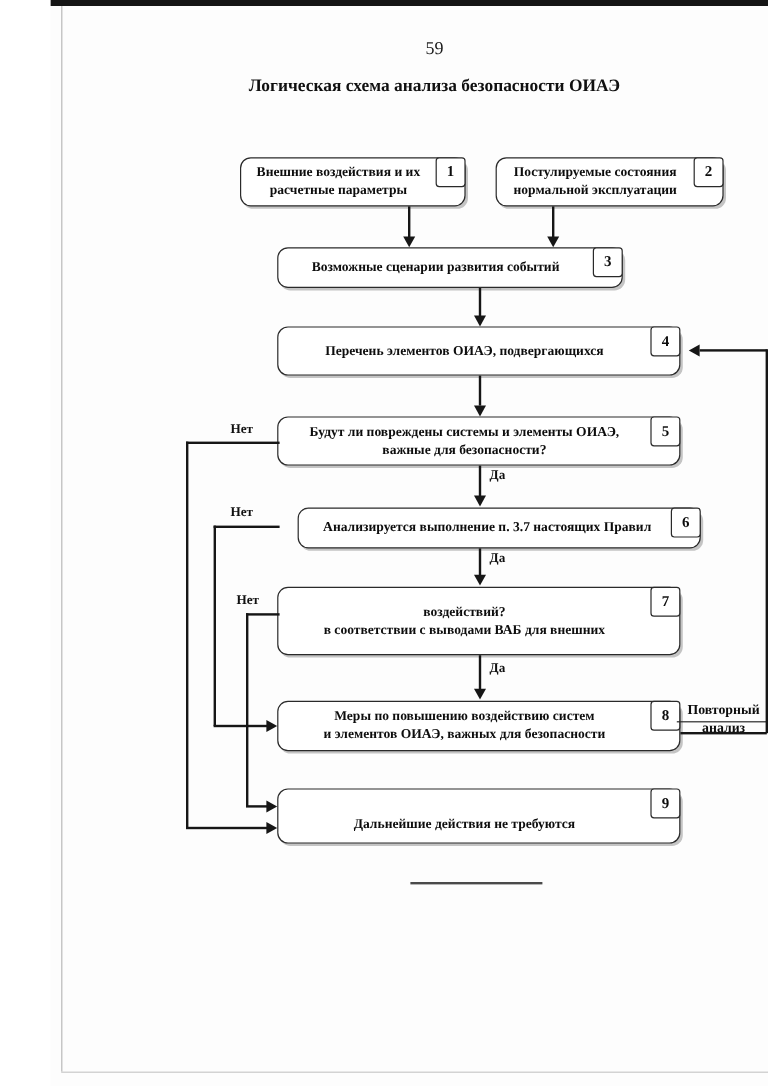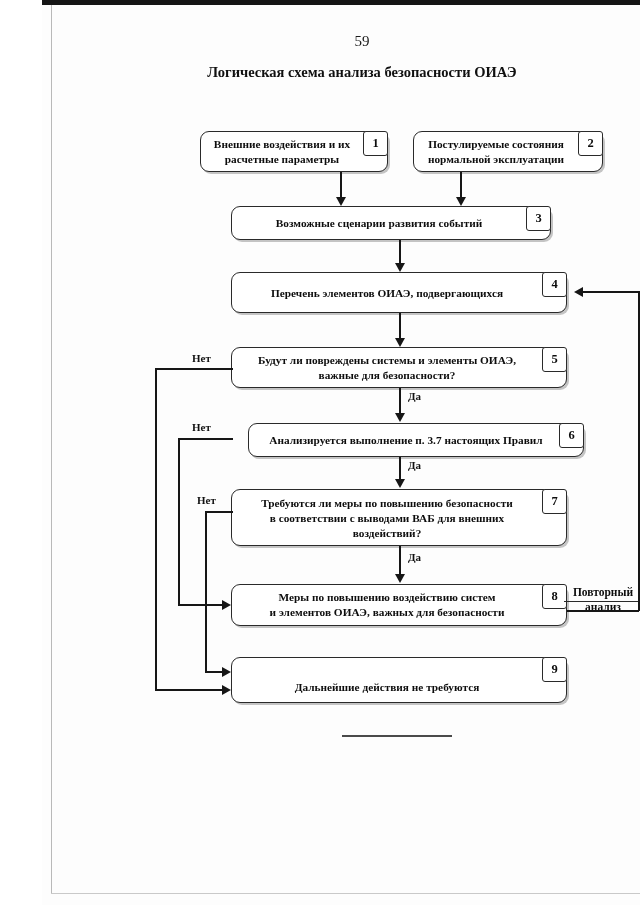--- a/index.html
+++ b/index.html
@@ -179,21 +179,21 @@
   </div>
 
   <div class="node" style="left:371px; top:131px; width:190px; height:41px;">
     <div class="node-label">
       <div>Постулируемые состояния</div>
       <div>нормальной эксплуатации</div>
     </div>
     <div class="node-badge">2</div>
   </div>
 
-  <div class="node" style="left:189px; top:206px; width:320px; height:34px;">
+  <div class="node" style="left:189px; top:206px; width:288px; height:34px;">
     <div class="node-label">
       <div>Возможные сценарии развития событий</div>
     </div>
     <div class="node-badge">3</div>
   </div>
 
   <div class="node" style="left:189px; top:272px; width:336px; height:41px;">
     <div class="node-label">
       <div>Перечень элементов ОИАЭ, подвергающихся</div>
     </div>
@@ -210,23 +210,22 @@
 
   <div class="node" style="left:206px; top:423px; width:336px; height:34px;">
     <div class="node-label" style="right:30px;">
       <div>Анализируется выполнение п. 3.7 настоящих Правил</div>
     </div>
     <div class="node-badge">6</div>
   </div>
 
   <div class="node" style="left:189px; top:489px; width:336px; height:57px;">
     <div class="node-label">
-      <div>Требуются ли меры по повышению безопасности</div>
+      <div>воздействий?</div>
       <div>в соответствии с выводами ВАБ для внешних</div>
-      <div>воздействий?</div>
     </div>
     <div class="node-badge">7</div>
   </div>
 
   <div class="node" style="left:189px; top:584px; width:336px; height:42px;">
     <div class="node-label">
       <div>Меры по повышению воздействию систем</div>
       <div>и элементов ОИАЭ, важных для безопасности</div>
     </div>
     <div class="node-badge">8</div>

